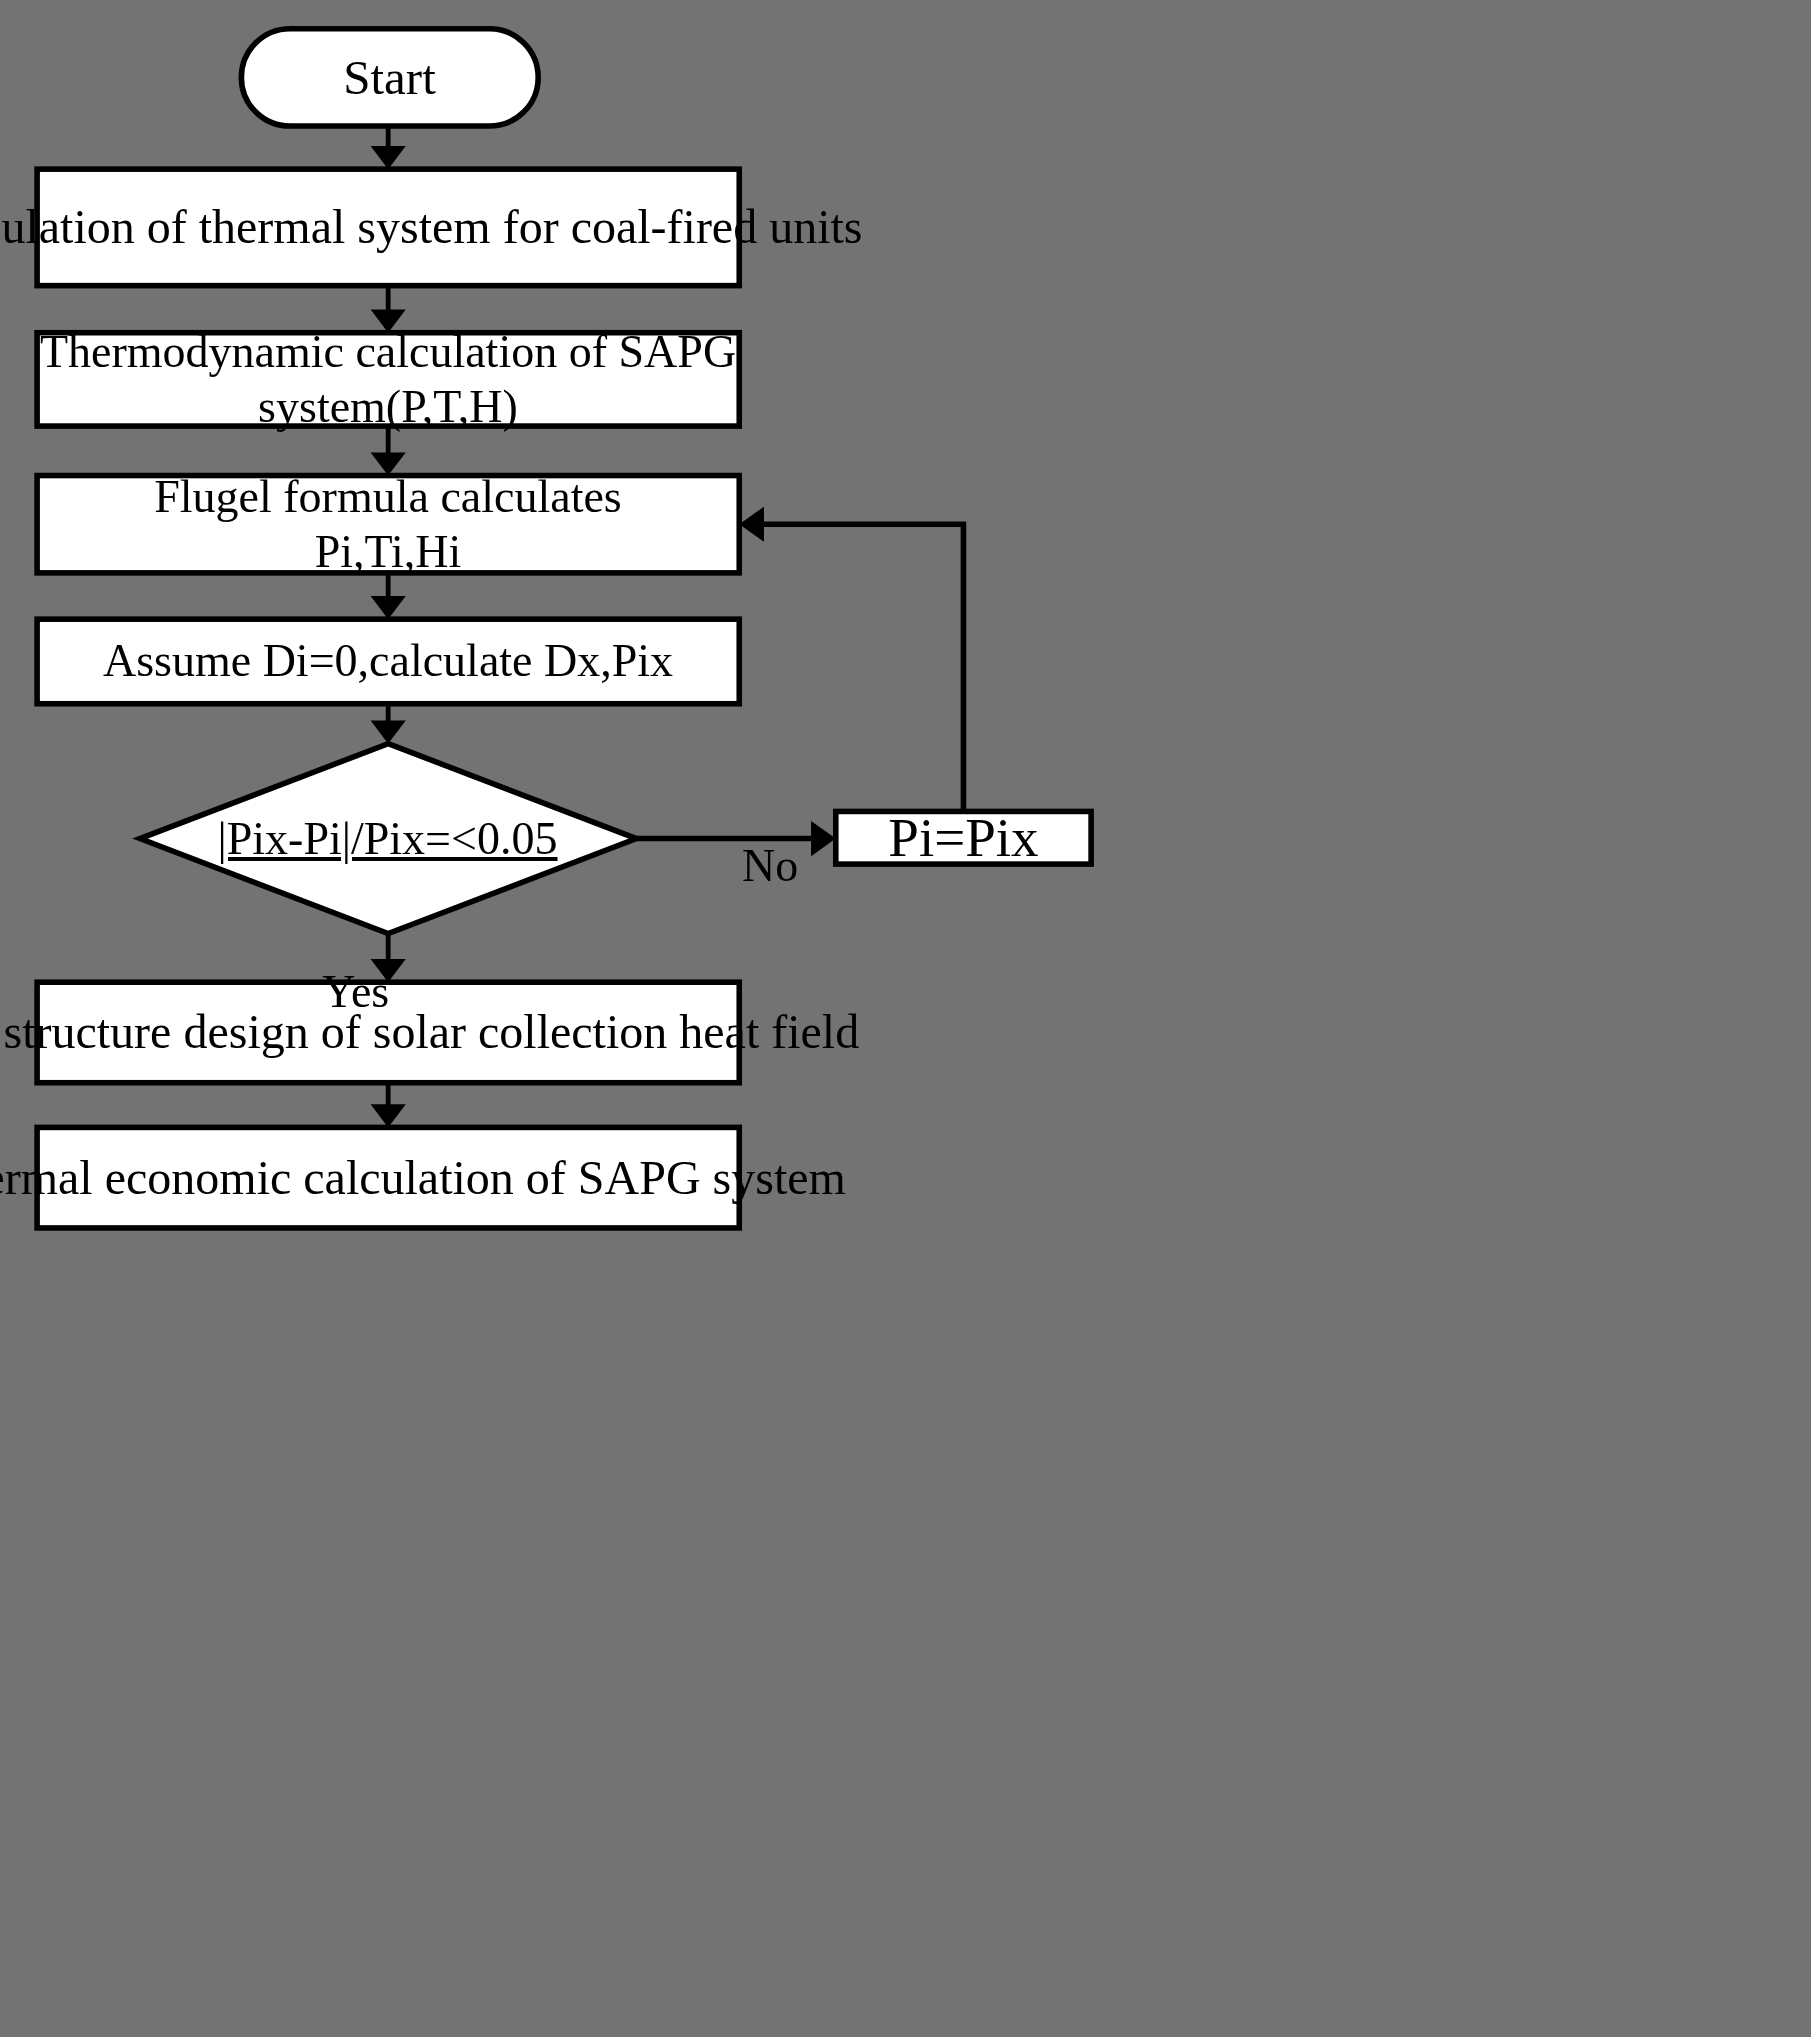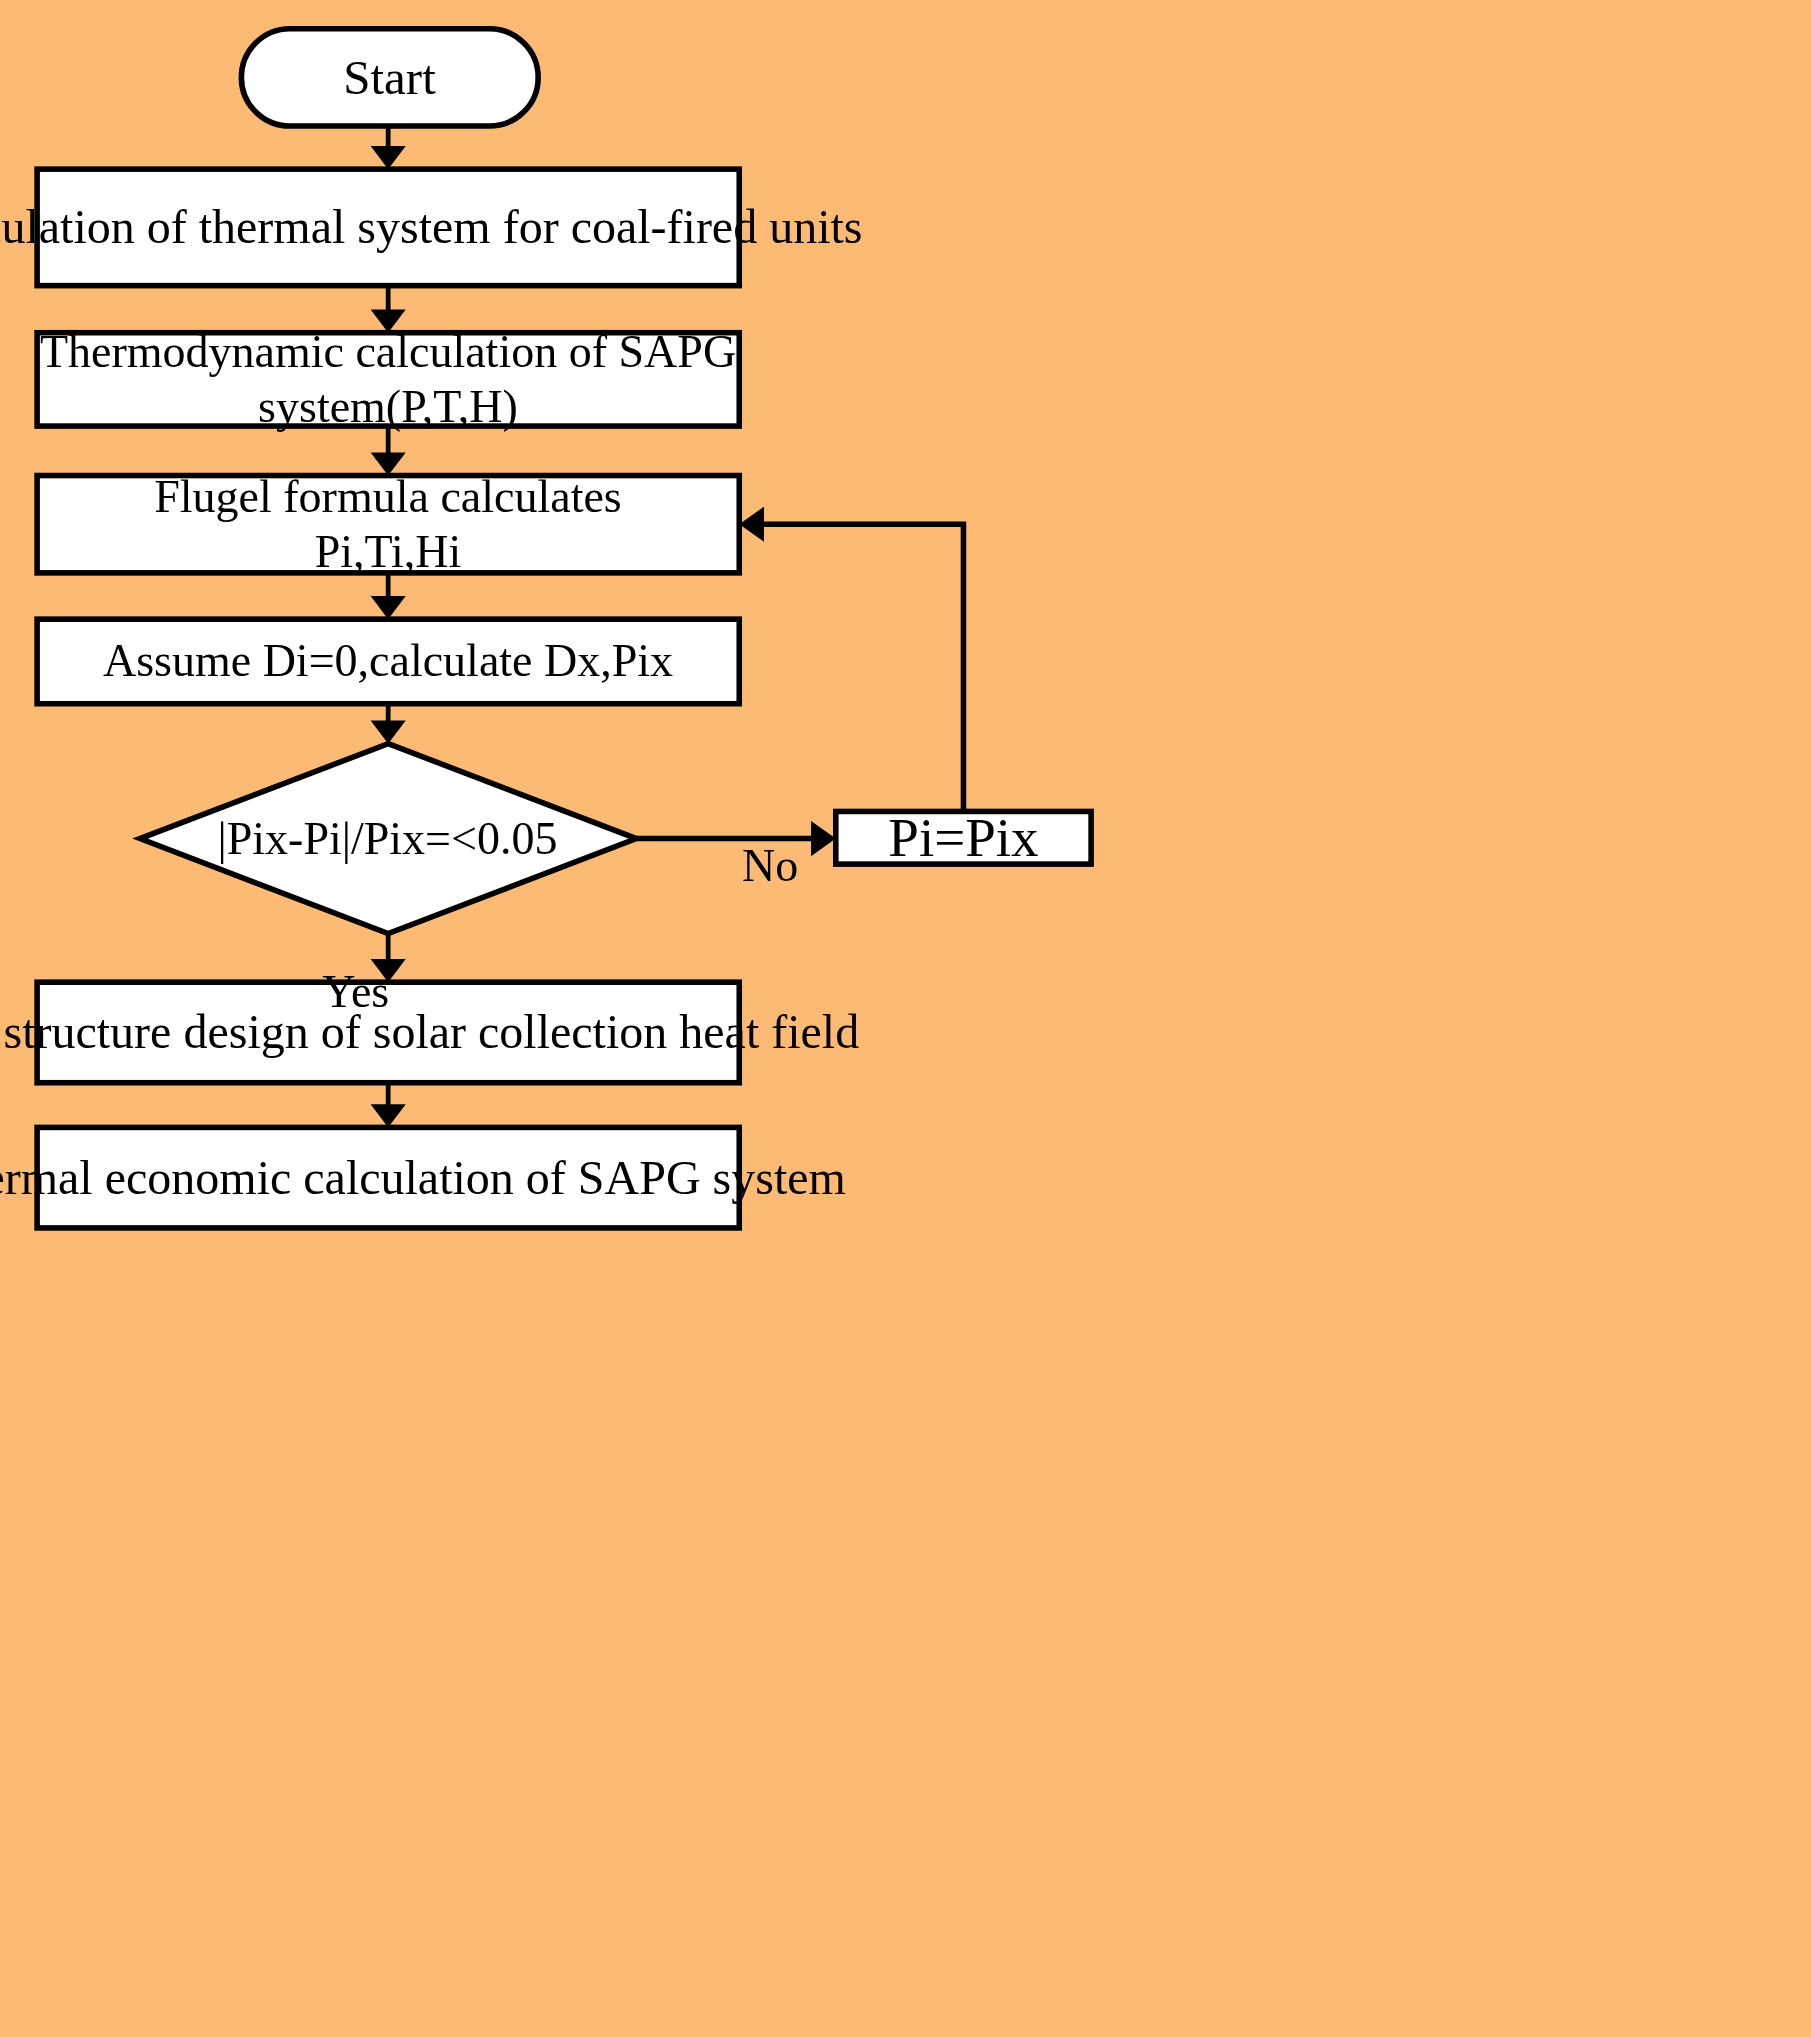--- a/index.html
+++ b/index.html
@@ -5,21 +5,21 @@
 <style>
   html, body {
     margin: 0;
     padding: 0;
     background: #ffffff;
   }
   #stage {
     position: relative;
     width: 1812px;
     height: 2037px;
-    background: #fdba74;
+    background: #737373;
     overflow: hidden;
     font-family: "Liberation Serif", "DejaVu Serif", serif;
   }
   #flow-svg {
     position: absolute;
     left: 0;
     top: 0;
     width: 1812px;
     height: 2037px;
   }
@@ -40,21 +40,21 @@
   .edge-label {
     position: absolute;
     color: #000000;
     font-family: Liberation Serif, serif;
     white-space: pre;
     pointer-events: none;
   }
   .t-start   { font-size: 49px; }
   .t-proc    { font-size: 48px; }
   .t-proc-sm { font-size: 46px; }
-  .t-dec     { font-size: 46px; }
+  .t-dec     { font-size: 46px; text-decoration: underline; }
   .t-small   { font-size: 55px; }
   .t-edge    { font-size: 46px; }
 </style>
 </head>
 <body>
 
 <div id="stage">
 
   <svg id="flow-svg" viewBox="0 0 2270 2553" xmlns="http://www.w3.org/2000/svg">
 

